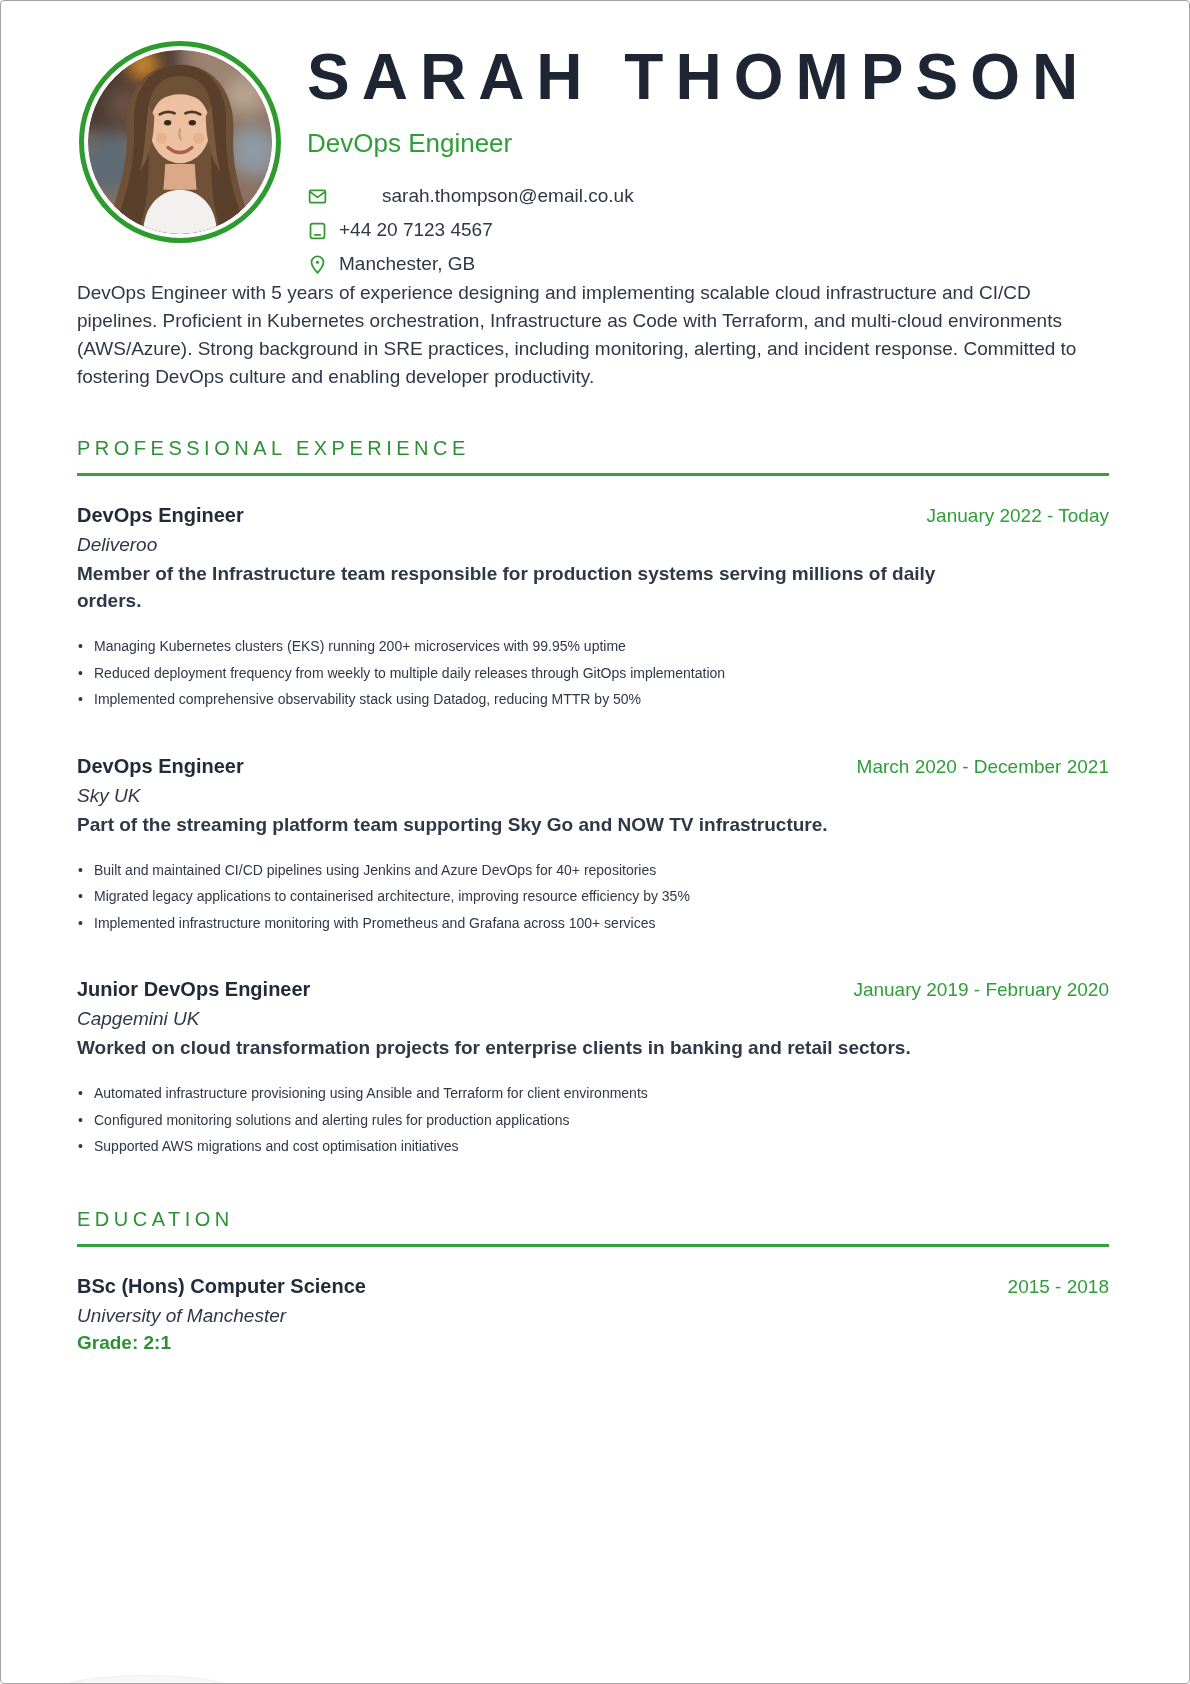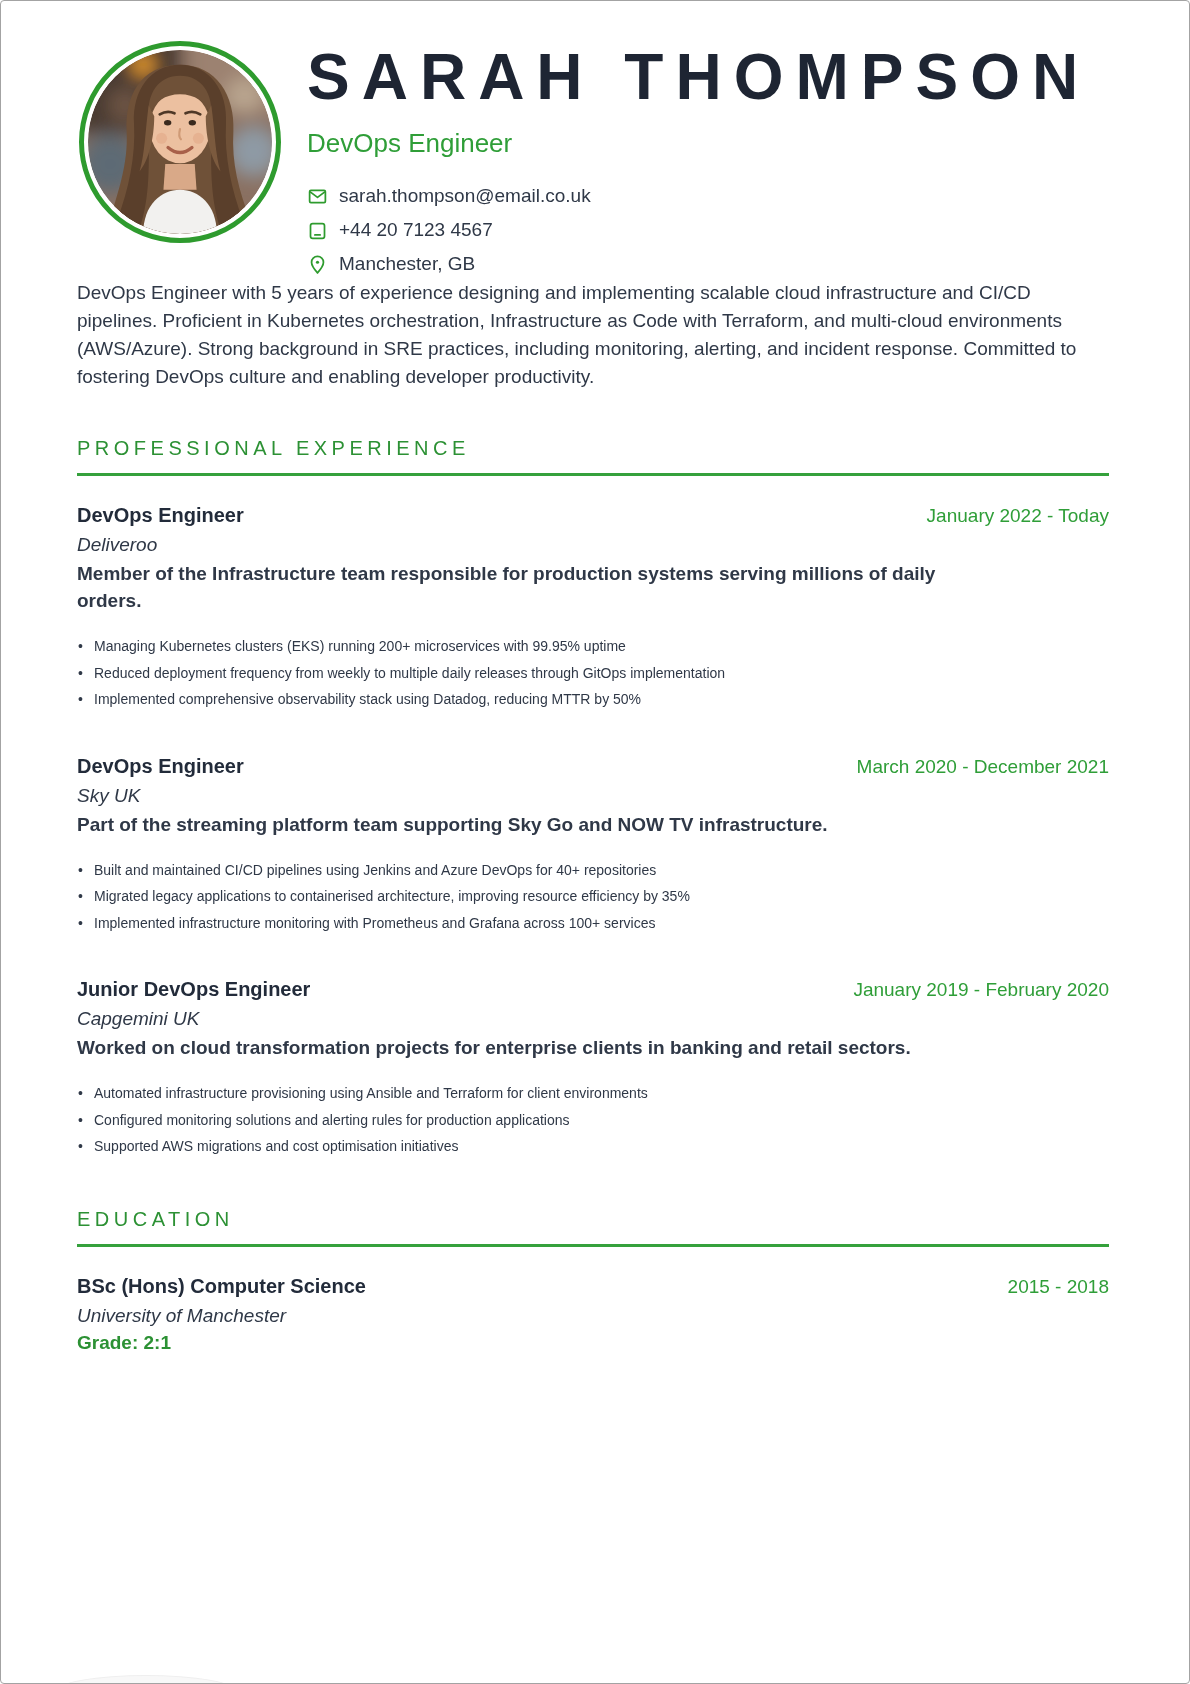--- a/index.html
+++ b/index.html
@@ -31,21 +31,21 @@
   }
   .photo-ring svg { display:block; width:184px; height:184px; border-radius:50%; }
   .header-right { margin-left:26px; padding-top:2px; min-width:0; }
   .name {
     font-size:64px; font-weight:bold; letter-spacing:12px;
     color:#1e2533; line-height:1.08; white-space:nowrap;
   }
   .job-heading { font-size:26px; color:#2f9e38; margin-top:16px; }
   .contacts { margin-top:26px; }
   .contact-row { display:flex; align-items:center; margin-top:12px; }
-  .contact-row:first-child { margin-top:0; }
+  .contact-row:first-child { margin-top:0;gap:43px; }
   .contact-row svg { width:21px; height:21px; flex:0 0 auto; }
   .contact-text { font-size:19px; margin-left:11px; color:#2f3847; }
   
   .summary {
     margin-top:4px;
     font-size:19px; line-height:28px; color:#2f3847;
   }
   
   .section { margin-top:46px; }
   .section.education { margin-top:48px; }

